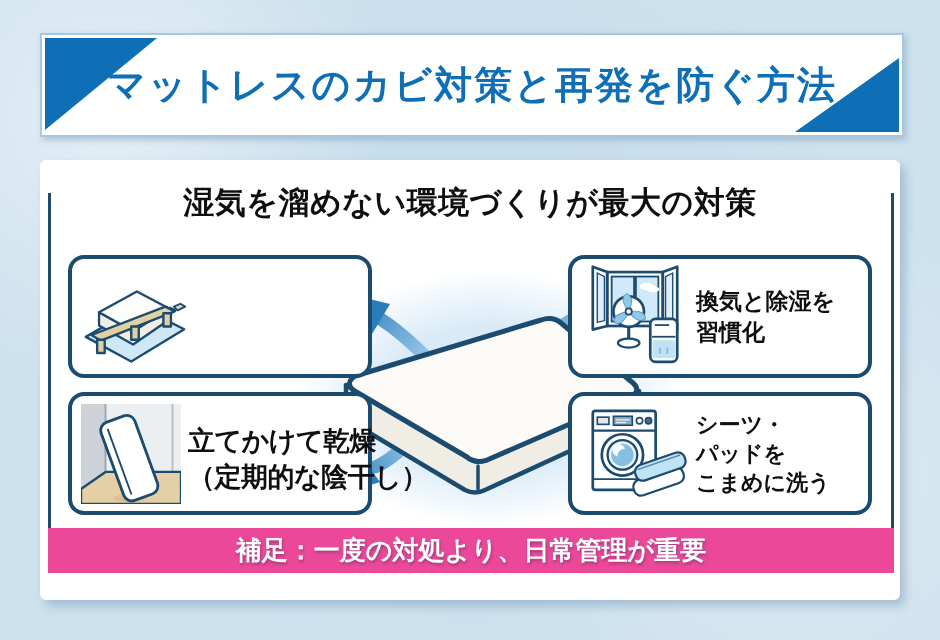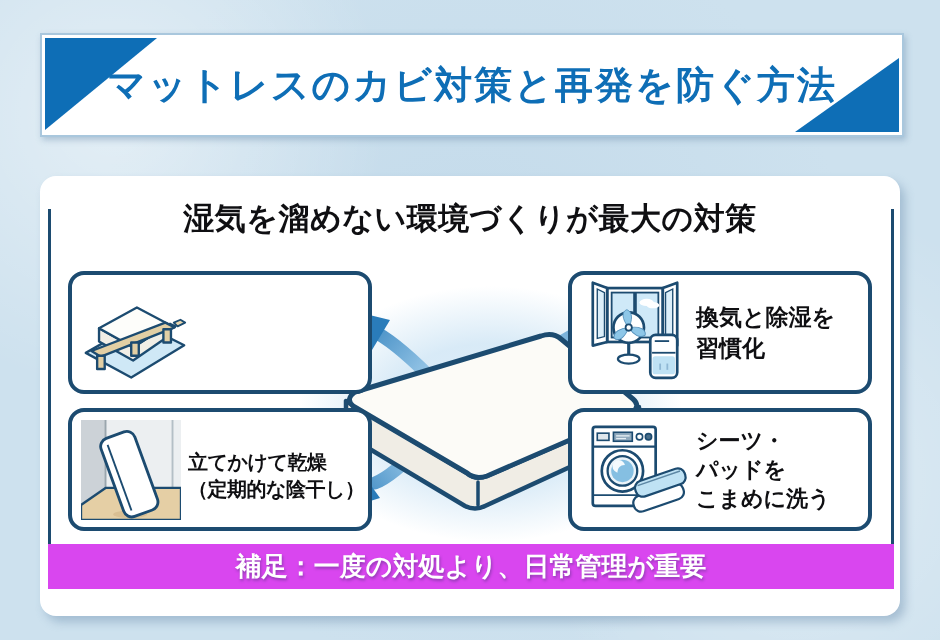--- a/index.html
+++ b/index.html
@@ -23,33 +23,33 @@
     background:#0e6eb6;clip-path:polygon(0 0,100% 0,0 100%);}
   .tri-br{position:absolute;right:3px;bottom:3px;width:104px;height:74px;
     background:#0e6eb6;clip-path:polygon(100% 0,100% 100%,0 100%);}
   .banner-title{
     position:absolute;left:0;top:0;width:100%;height:100%;
     display:flex;align-items:center;justify-content:center;
     color:#0e6eb6;font-size:38px;font-weight:800;letter-spacing:2px;white-space:nowrap;
   }
   
   .main-card{
-    position:absolute;left:40px;top:176px;width:860px;height:440px;
-    background:#ffffff;border-radius:16px;
+    position:absolute;left:40px;top:160px;width:860px;height:440px;
+    background:#ffffff;border-radius:6px;
     box-shadow:5px 6px 10px rgba(110,145,175,.45);
   }
   .main-heading{
     position:absolute;left:0;top:22px;width:100%;text-align:center;
     color:#0f0f12;font-size:31px;font-weight:800;letter-spacing:.5px;white-space:nowrap;
   }
   .rail{position:absolute;top:33px;width:3px;height:335px;background:#1c4b70;}
   .rail-left{left:8px;}
   .rail-right{left:851px;}
   .footer-bar{
-    position:absolute;left:8px;top:368px;width:846px;height:45px;background:#d946ef;
+    position:absolute;left:8px;top:368px;width:846px;height:45px;background:#ec4899;
     display:flex;align-items:center;justify-content:center;
   }
   .footer-note{
     color:#ffffff;font-size:26px;font-weight:800;white-space:nowrap;
     text-shadow:1px 2px 3px rgba(10,40,70,.35);
   }
   
   .tip{
     position:absolute;width:304px;height:123px;box-sizing:border-box;
     background:#ffffff;border:4px solid #1c4b70;border-radius:16px;
@@ -59,21 +59,21 @@
   .tip-tr{left:528px;top:95px;}
   .tip-bl{left:28px;top:232px;}
   .tip-br{left:528px;top:232px;}
   .tip-icon{flex:none;width:110px;height:106px;display:flex;align-items:center;justify-content:center;}
   .tip-bl .tip-icon{width:102px;}
   .tip-text{
     flex:1;min-width:0;color:#0f0f12;font-size:23px;font-weight:800;line-height:1.32;
     white-space:pre-line;word-break:keep-all;overflow:visible;
   }
   .tip-br .tip-text{font-size:22px;font-family:Liberation Serif, serif;}
-  .tip-bl .tip-text{font-size:20px;letter-spacing:-0.5px;margin-top:12px;}
+  .tip-bl .tip-text{font-size:27px;letter-spacing:-0.5px;margin-top:12px;}
   
   .center-illo{position:absolute;left:255px;top:110px;width:390px;height:258px;z-index:1;}
 </style>
 </head>
 <body>
 
 <div class="stage">
 
   <div class="banner">
     <div class="tri-tl"></div>

